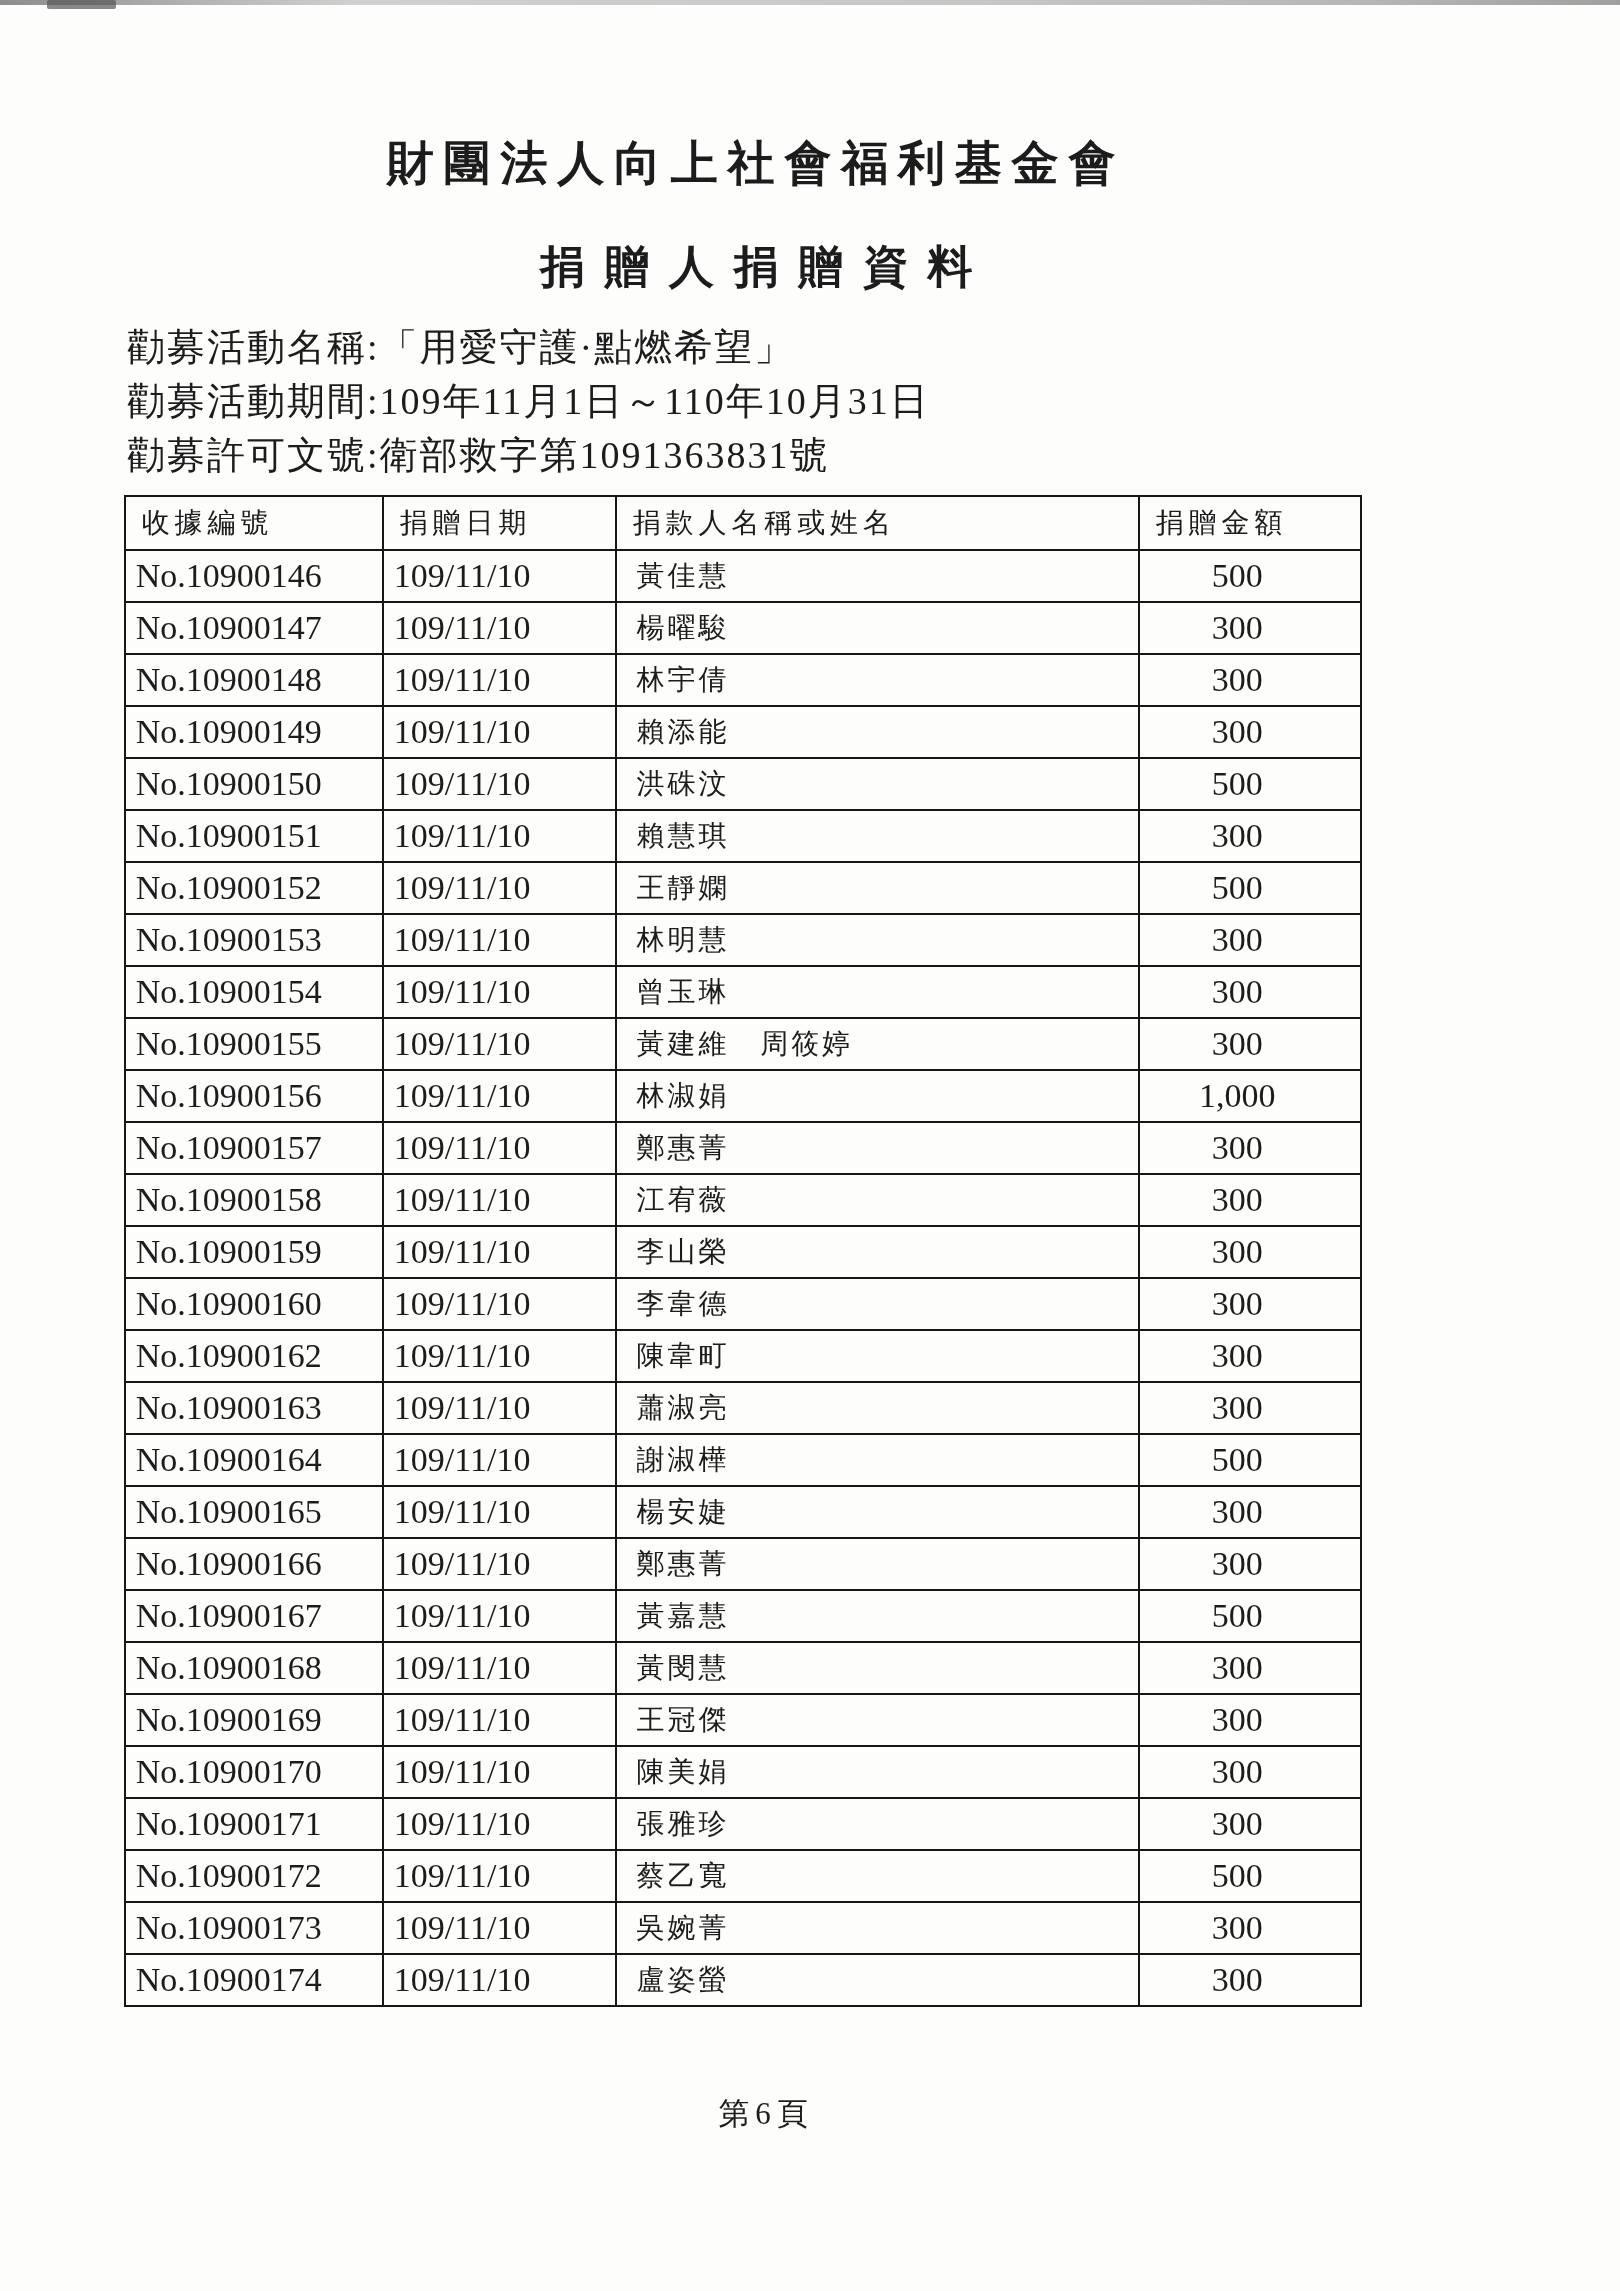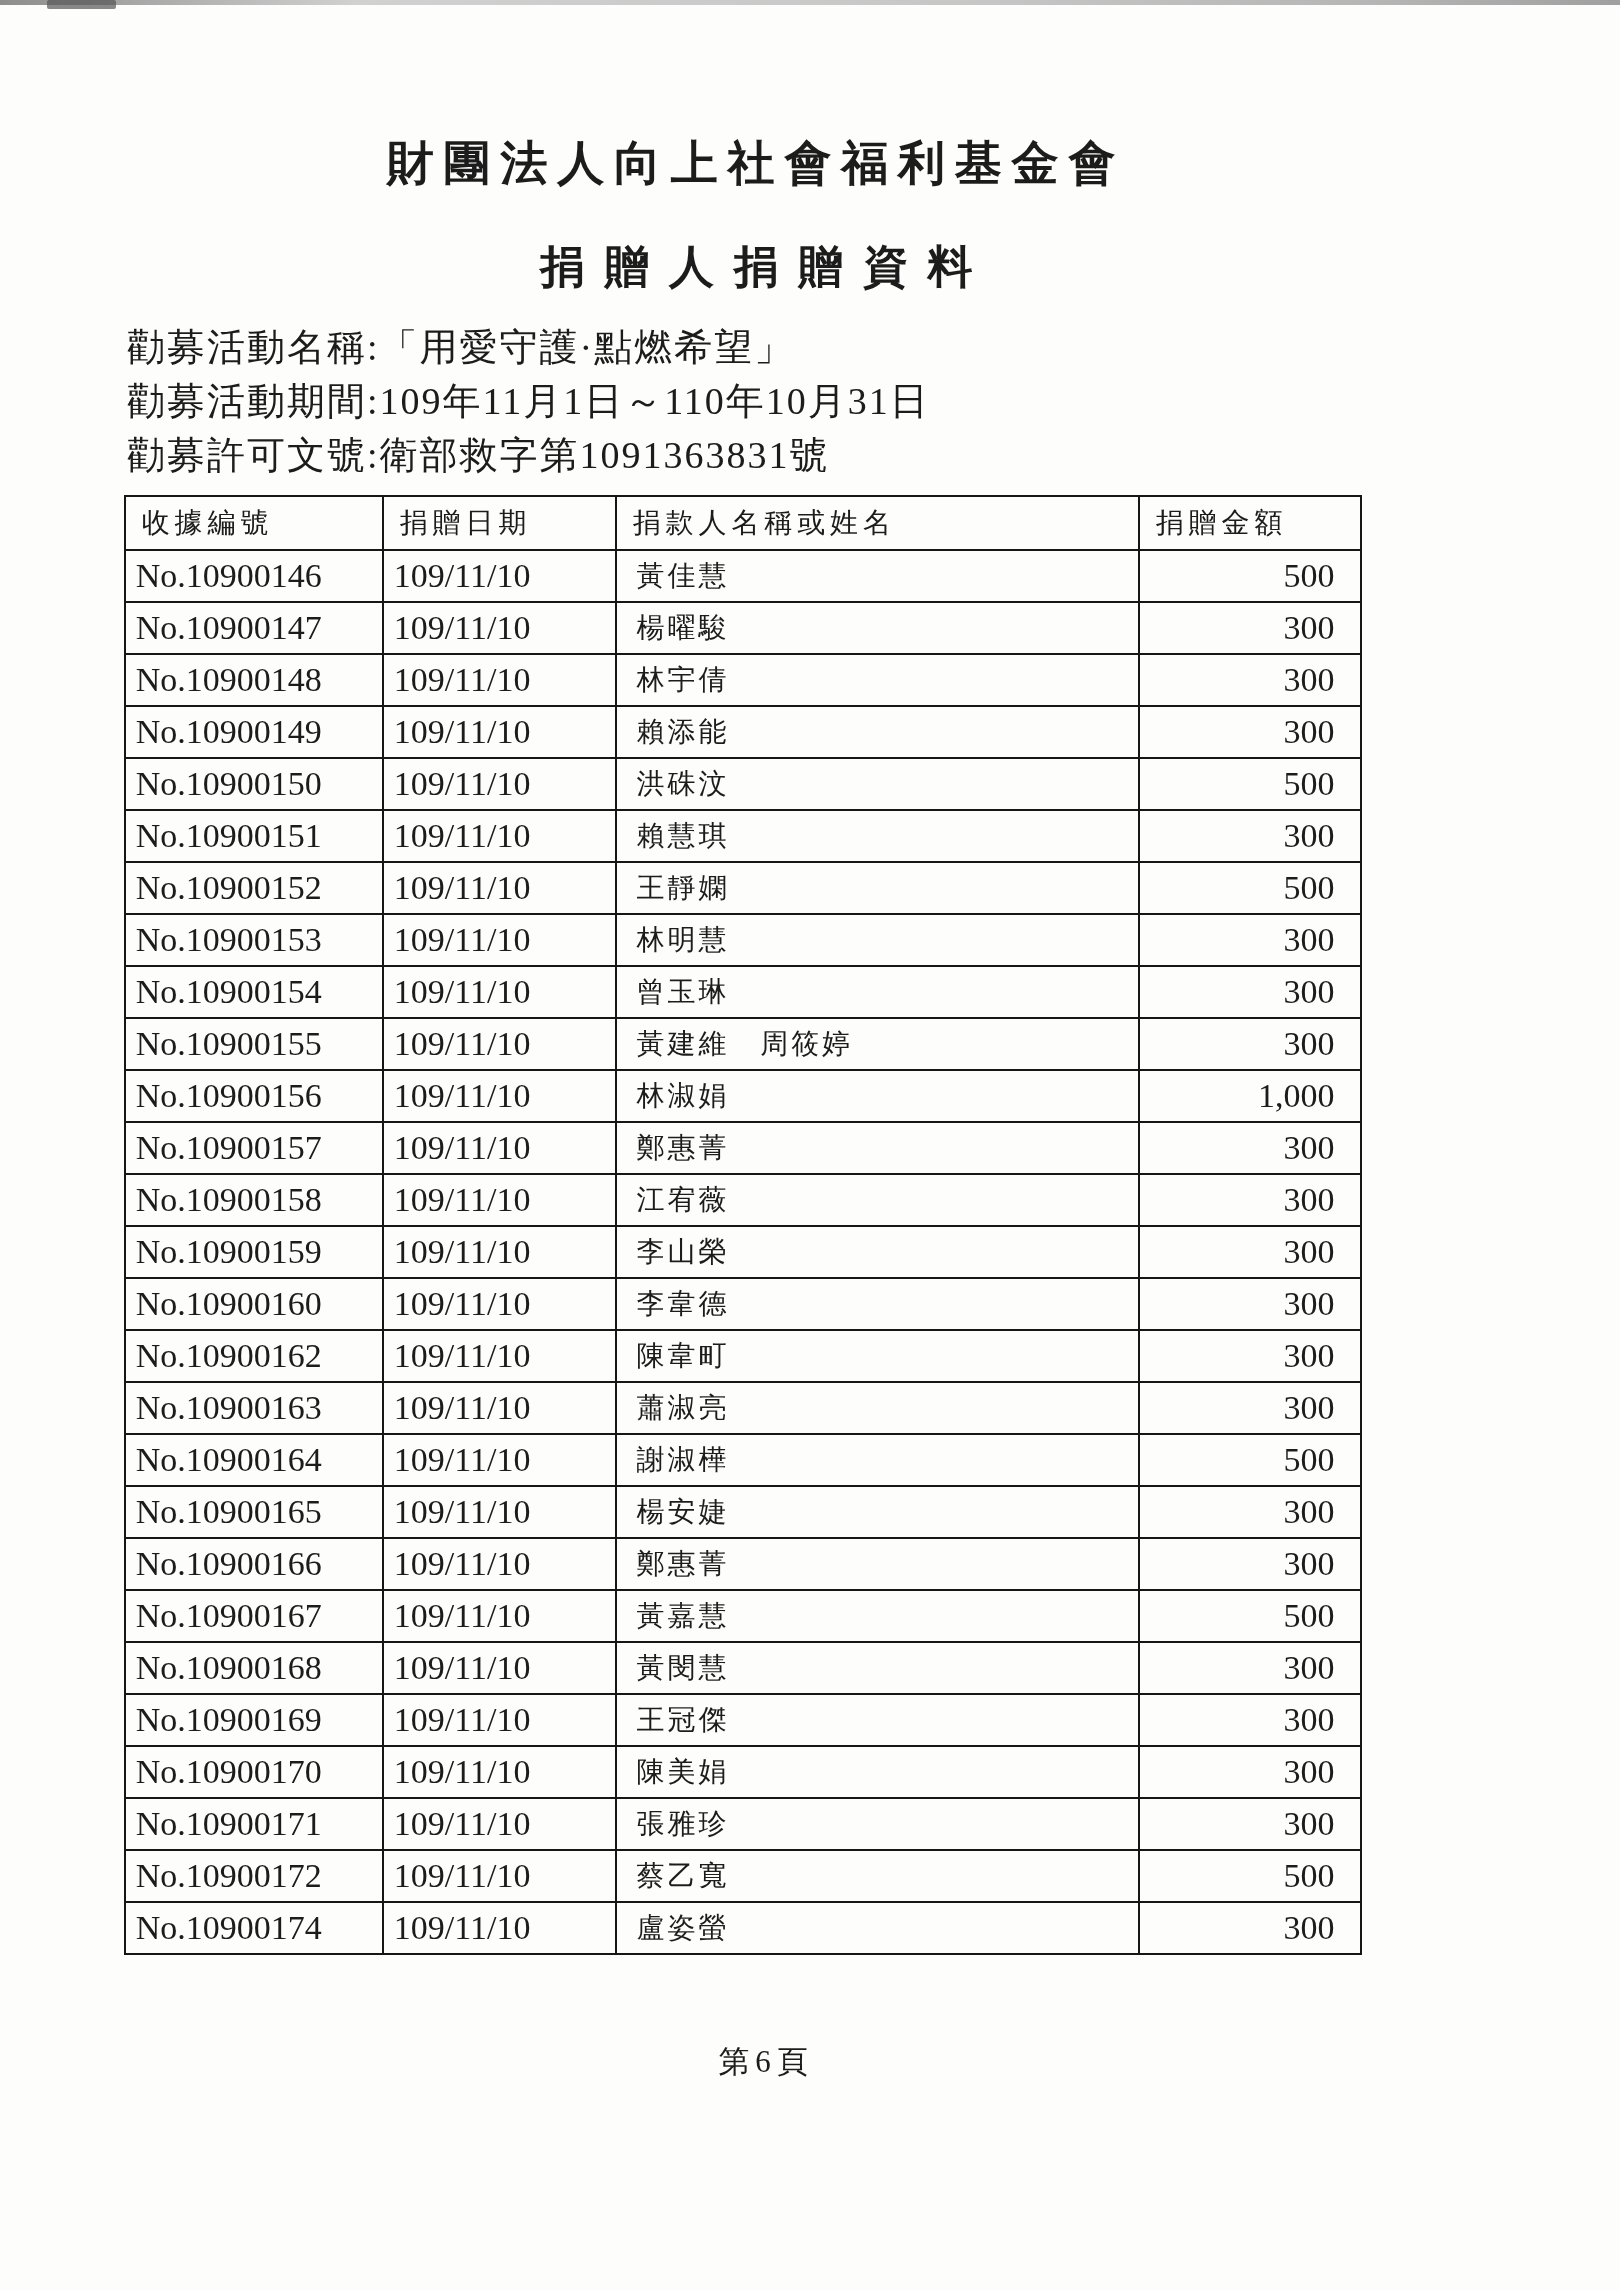--- a/index.html
+++ b/index.html
@@ -86,21 +86,21 @@
     height: 50px;
     font-size: 34px;
     padding: 0 0 0 9.8px;
   }
   .donation-table td.donor {
     font-size: 28px;
     letter-spacing: 2.9px;
     padding-left: 19.6px;
   }
   .donation-table td.amount {
-    text-align: right;
+    text-align: center;
     padding: 0 25.5px 0 0;
   }
   .page-footer {
     margin-top: 86px;
     text-align: center;
     transform: translateX(-44px);
     font-size: 31px;
     letter-spacing: 5.9px;
   }
 </style>
@@ -286,20 +286,26 @@
         <td class="donor">張雅珍</td>
         <td class="amount">300</td>
       </tr>
       <tr>
         <td>No.10900172</td>
         <td>109/11/10</td>
         <td class="donor">蔡乙寬</td>
         <td class="amount">500</td>
       </tr>
       <tr>
+        <td>No.10900173</td>
+        <td>109/11/10</td>
+        <td class="donor">吳婉菁</td>
+        <td class="amount">300</td>
+      </tr>
+      <tr>
         <td>No.10900174</td>
         <td>109/11/10</td>
         <td class="donor">盧姿螢</td>
         <td class="amount">300</td>
       </tr>
     </tbody>
 </table>
 
 <div class="page-footer">第6頁</div>
 

